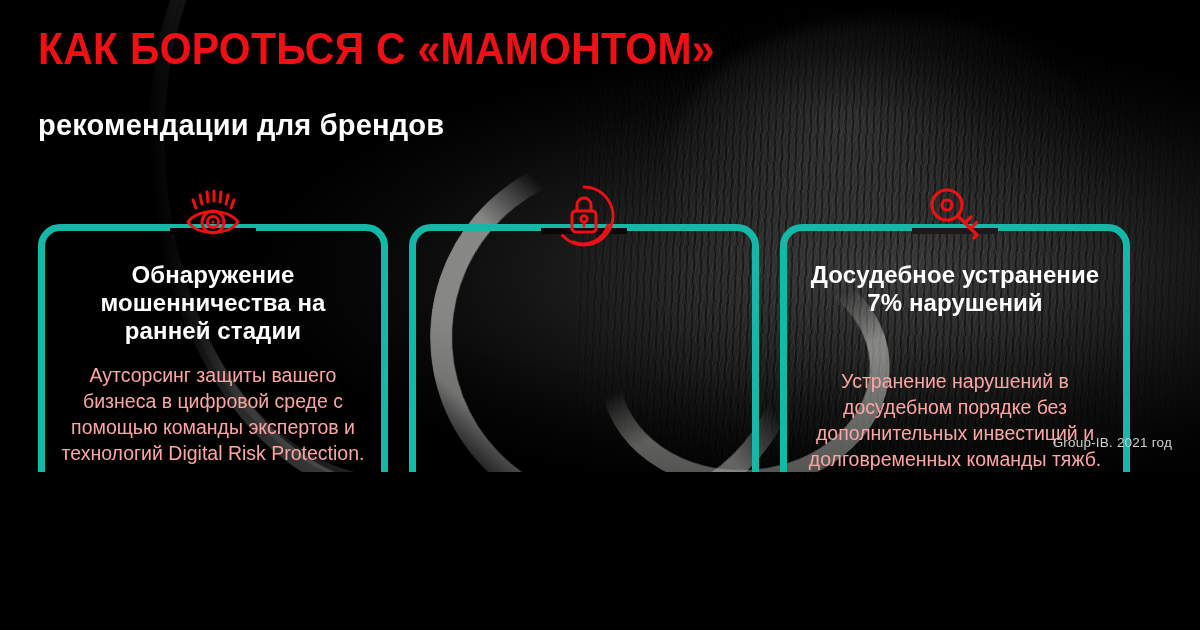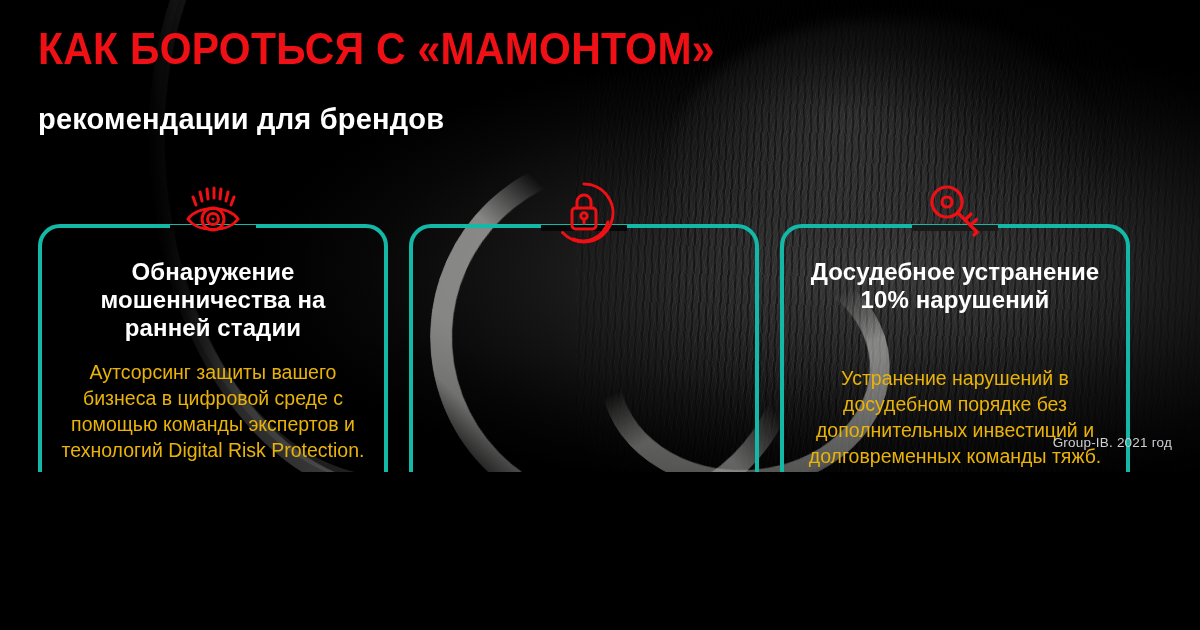--- a/index.html
+++ b/index.html
@@ -98,33 +98,33 @@
 
   .title{
     position:absolute;left:38px;top:27px;
     font-size:44px;line-height:1;font-weight:bold;letter-spacing:.3px;
     color:#ee1014;text-transform:uppercase;
     transform:scaleX(.93);transform-origin:left center;
     font-family:"Liberation Sans",sans-serif;
     white-space:nowrap;
   }
   .subtitle{
-    position:absolute;left:38px;top:105px;
+    position:absolute;left:38px;top:111px;
     font-size:29px;line-height:1;font-weight:bold;color:#ffffff;
     letter-spacing:.2px;white-space:nowrap;
   }
 
   
   .cards{
     position:absolute;left:38px;top:224px;width:1092px;height:286px;
     display:flex;justify-content:space-between;
   }
   .card{
     position:relative;width:350px;height:286px;
-    border:4px solid #14b8a6;border-radius:22px;
+    border:7px solid #14b8a6;border-radius:22px;
     box-sizing:border-box;
   }
   
   .card .notch{
     position:absolute;top:-3px;left:50%;transform:translateX(-50%);
     width:86px;height:6px;background:#000;
   }
   .card.c2 .notch{background:#070707;}
   .card.c3 .notch{background:#1a1a1a;}
 
@@ -134,21 +134,21 @@
   }
 
   .card-title{
     position:absolute;left:14px;right:14px;top:30px;
     text-align:center;color:#ffffff;font-weight:bold;
     font-size:24px;line-height:1.16;letter-spacing:.1px;
   }
   .card.c2 .card-title{top:56px;}
   .card-body{
     position:absolute;left:12px;right:12px;top:132px;
-    text-align:center;color:#eab308;font-weight:normal;
+    text-align:center;color:#fca5a5;font-weight:normal;
     font-size:19.5px;line-height:1.33;
   }
   .card.c3 .card-body{top:138px;}
   .card.c2 .card-body{top:138px;}
 
   .footer{
     position:absolute;right:28px;bottom:22px;
     color:#cfcfd3;font-size:13.5px;letter-spacing:.2px;margin-left:36px;
   }
 </style>
@@ -220,21 +220,21 @@
         <div class="icon-wrap">
           <svg width="62" height="62" viewBox="0 0 62 62" fill="none" stroke="#ee1014" stroke-width="3.2" stroke-linecap="round" stroke-linejoin="round" aria-hidden="true">
             <circle cx="23" cy="20" r="15"></circle>
             <circle cx="23" cy="20" r="5"></circle>
             <path d="M33.5 30.5 L53 50"></path>
             <path d="M41 38 L47 32"></path>
             <path d="M46.5 43.5 L52.5 37.5"></path>
             <path d="M53 50 L50 53"></path>
           </svg>
         </div>
-        <div class="card-title">Досудебное устранение 10% нарушений</div>
+        <div class="card-title">Досудебное устранение 7% нарушений</div>
         <div class="card-body">Устранение нарушений в досудебном порядке без дополнительных инвестиций и долговременных команды тяжб.</div>
       </div>
 
     </div>
 
     <div class="footer">Group-IB. 2021 год</div>
 
   </div>
 </div>
 

